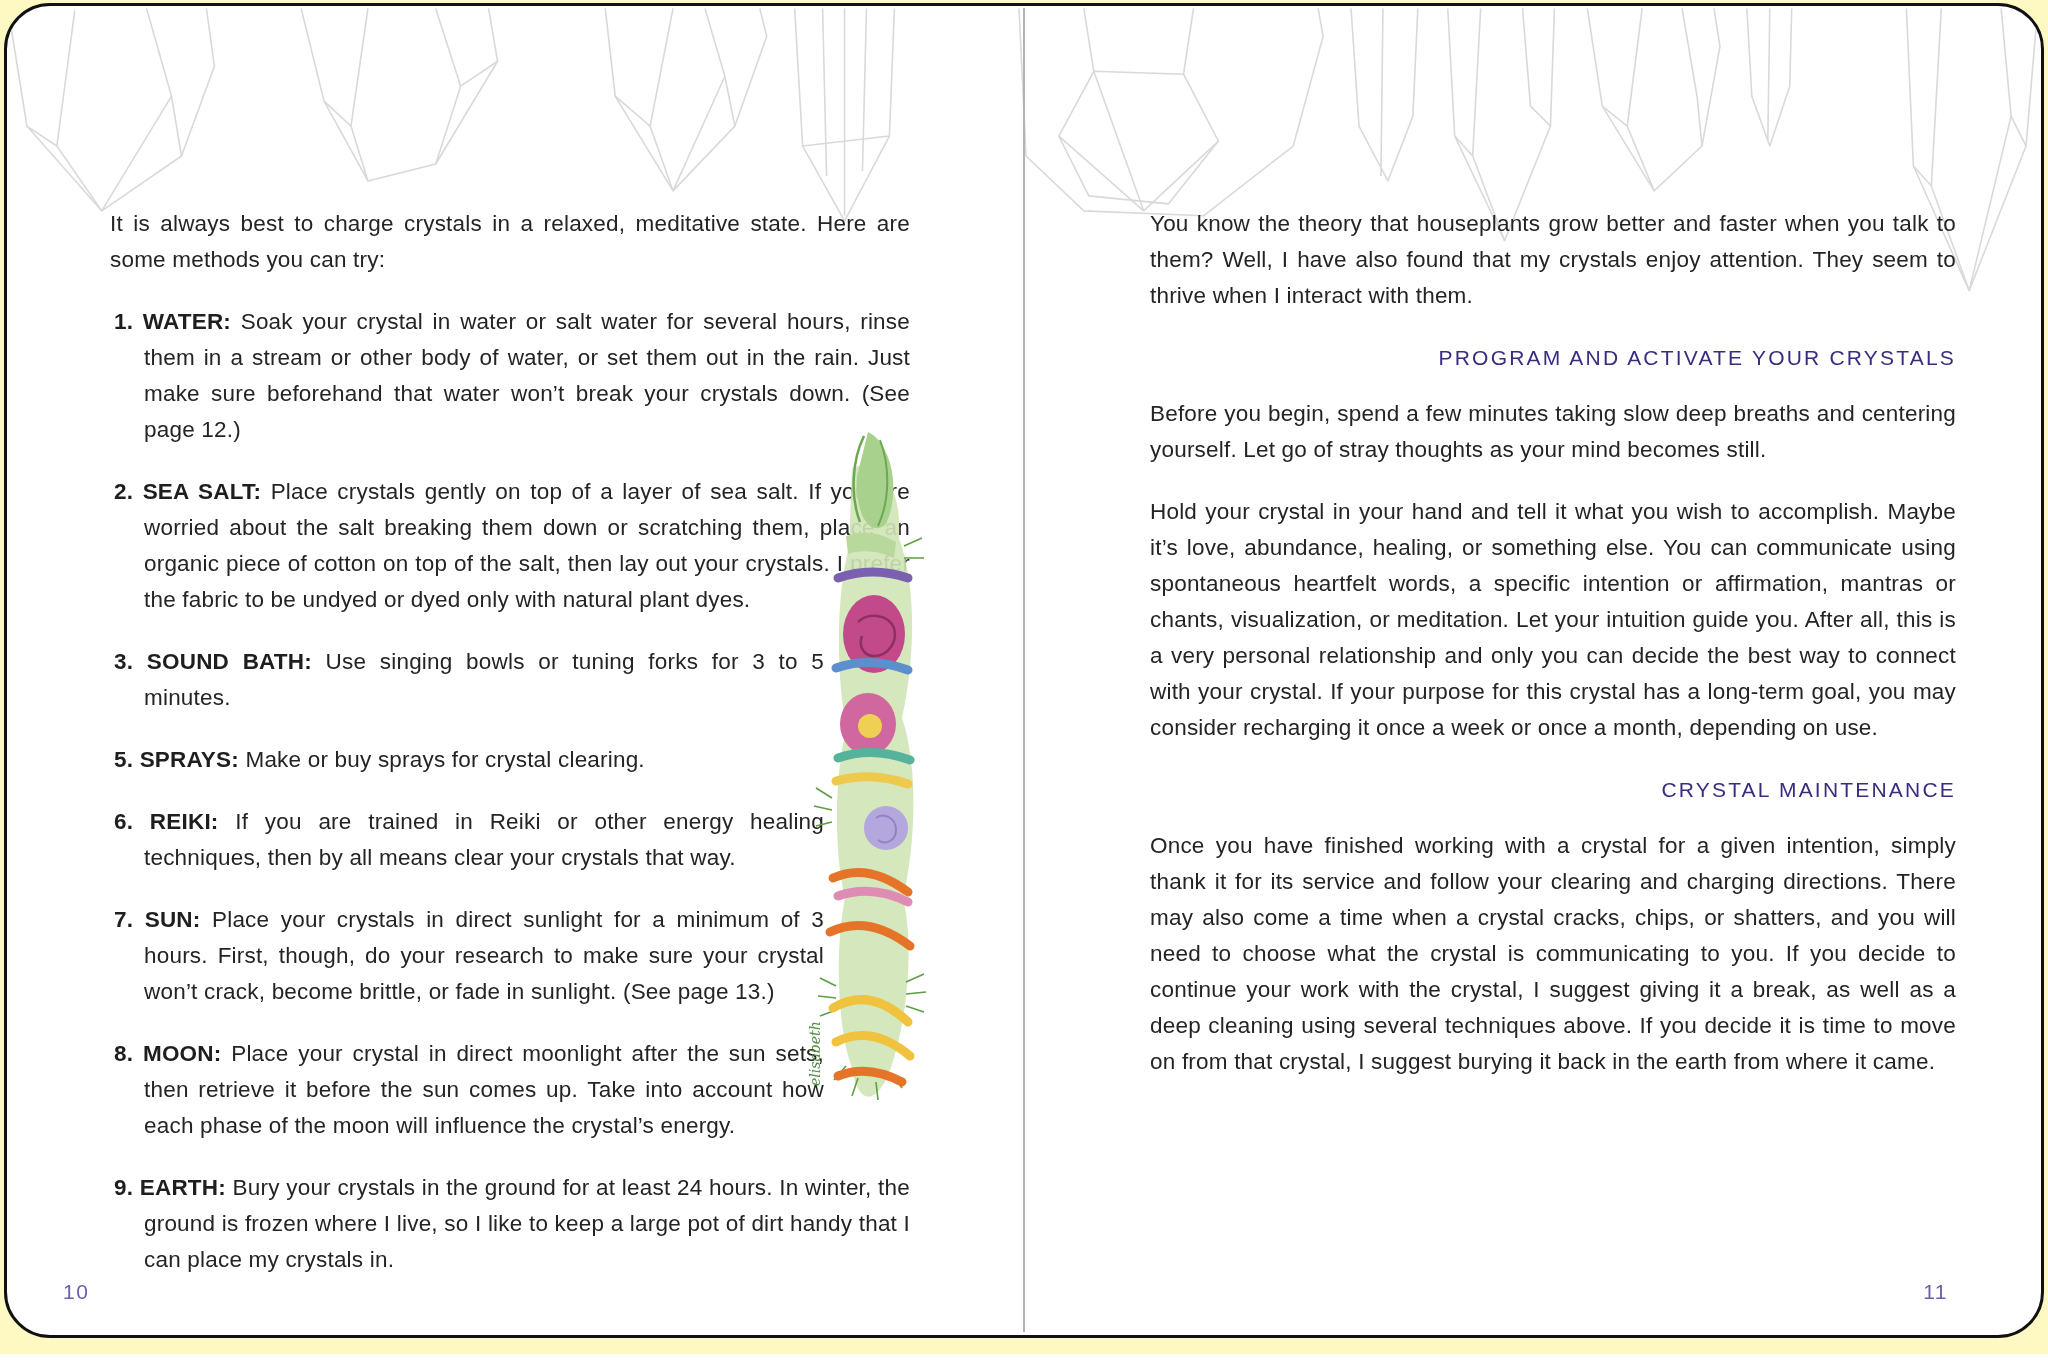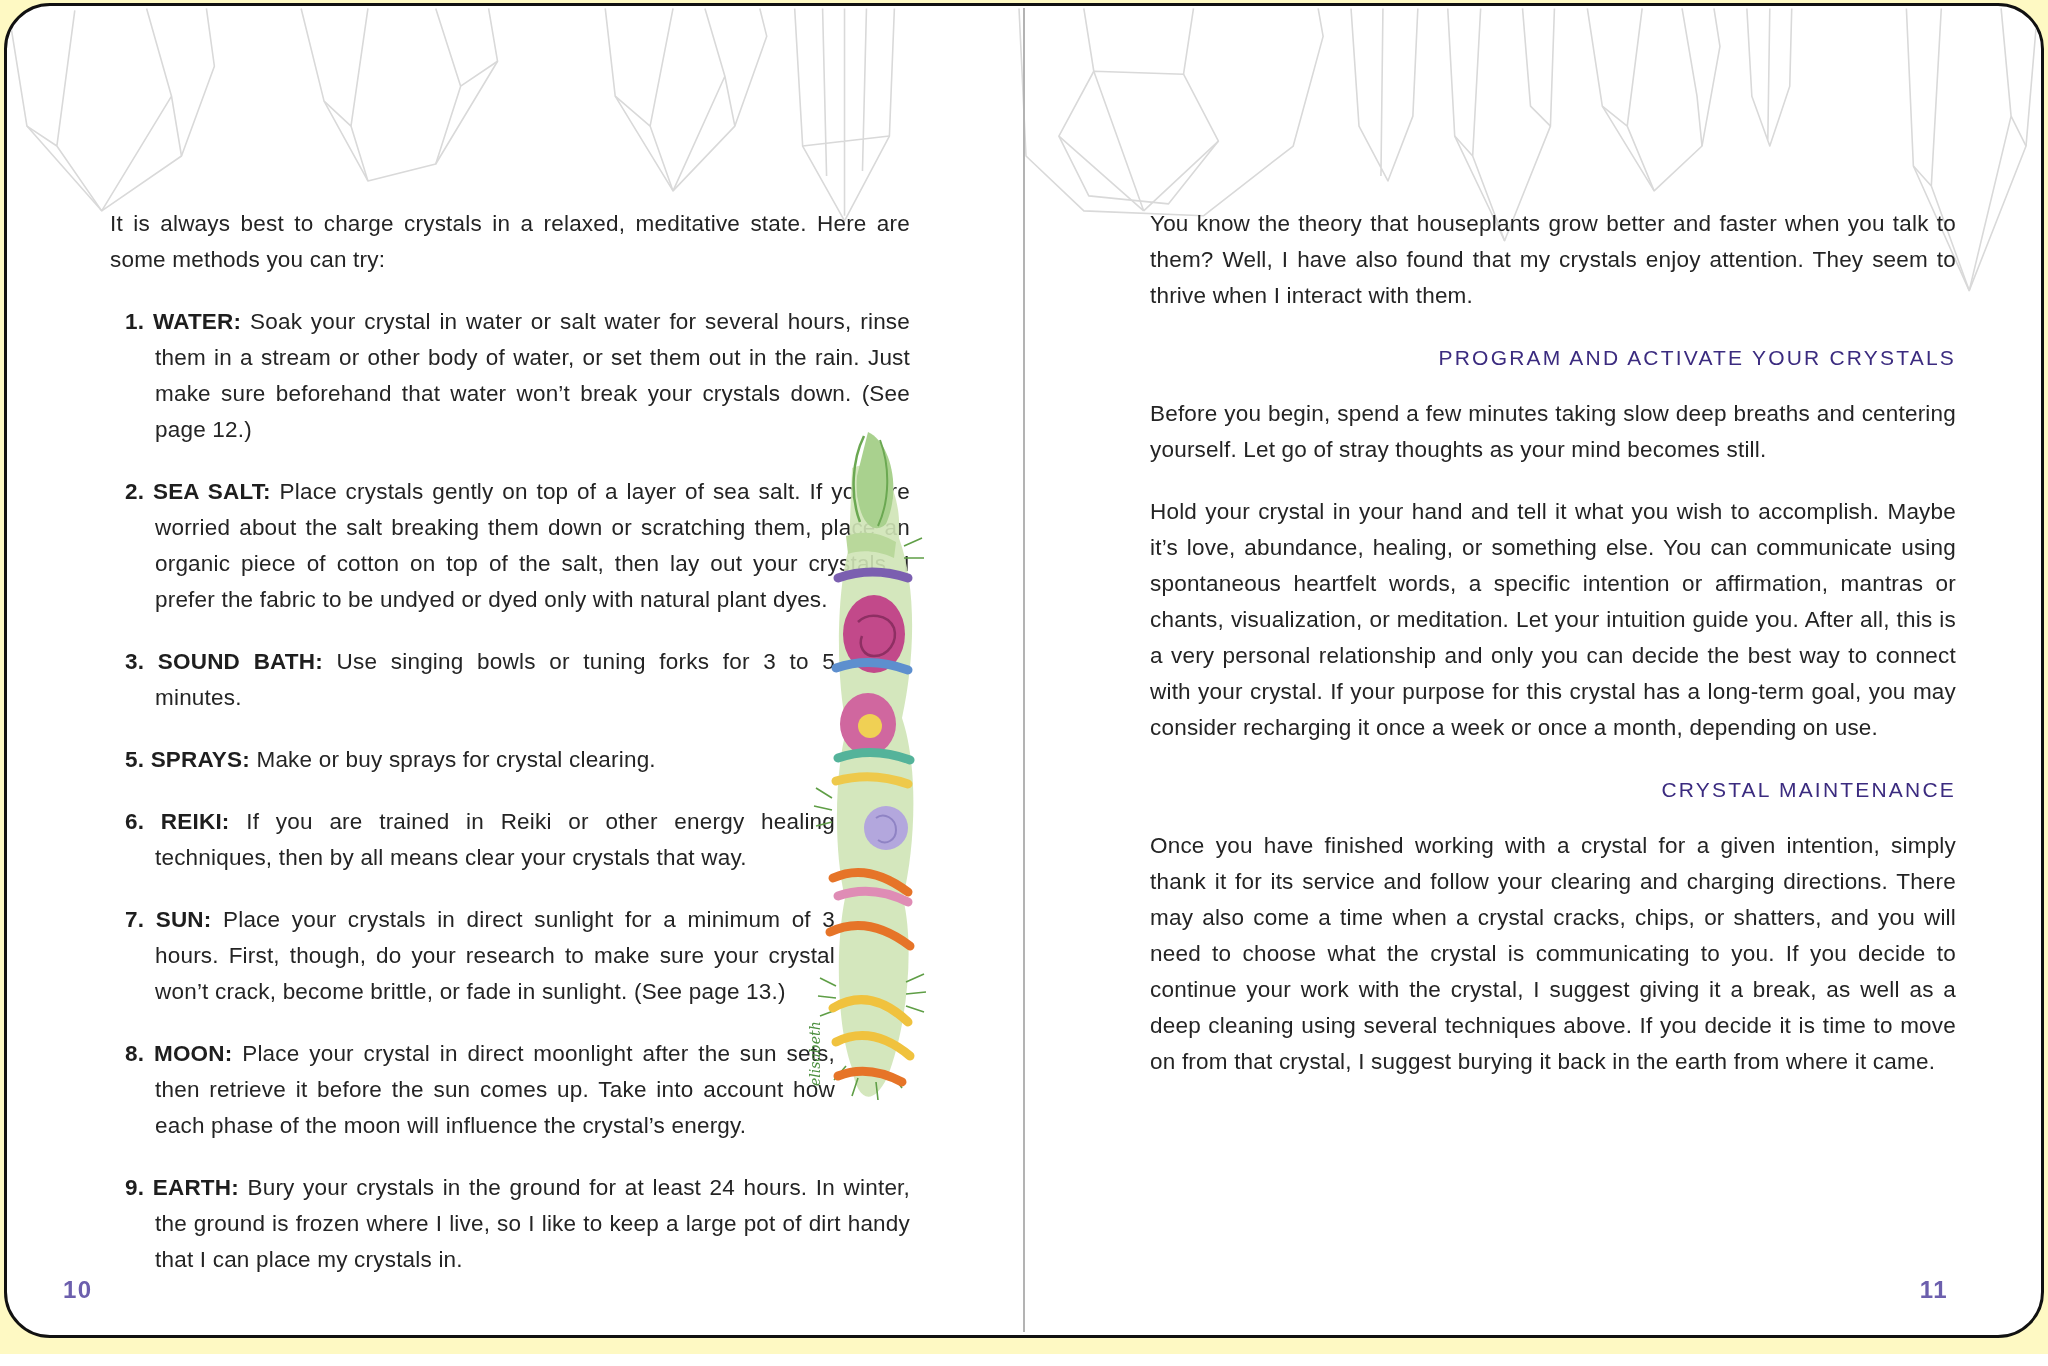--- a/index.html
+++ b/index.html
@@ -11,31 +11,31 @@
     position:absolute;left:4px;top:3px;right:4px;bottom:16px;
     border:3px solid #111111;border-radius:46px;overflow:hidden;background:#ffffff;
   }
   .deco{position:absolute;top:0;left:0;width:100%;height:300px;}
   .divider{position:absolute;left:1023px;top:8px;bottom:22px;width:2px;background:#b3b3b3;}
   .col{position:absolute;top:206px;text-align:justify;font-size:22.5px;line-height:36px;letter-spacing:.2px;}
   .col-left{left:110px;width:800px;}
   .col-right{left:1150px;width:806px;}
   .intro{margin:0 0 26px 0;}
   ol.methods{list-style:none;margin:0;padding:0;}
-  ol.methods li{margin:0 0 26px 15px;padding-left:30px;text-indent:-30px;}
+  ol.methods li{margin:0 0 26px 4px;padding-left:30px;text-indent:-30px;}
   ol.methods li.narrow{width:680px;}
   .num,.label{font-weight:700;color:#1e1e1e;}
   .para{margin:0 0 26px 0;}
   .sec-heading{
     margin:6px 0 20px 0;font-size:21px;font-weight:400;letter-spacing:2.2px;
     color:#3b2b7f;text-align:right;
   }
   .illustration{position:absolute;left:806px;top:426px;width:128px;height:700px;}
   .pagenum{
-    position:absolute;bottom:50px;font-size:24px;font-weight:700;
+    position:absolute;bottom:50px;font-size:21px;font-weight:400;
     color:#6c5fad;letter-spacing:1.5px;
   }
   .pagenum-left{left:63px;}
   .pagenum-right{right:100px;}
 </style>
 </head>
 <body>
 
 <div class="spread">
 

